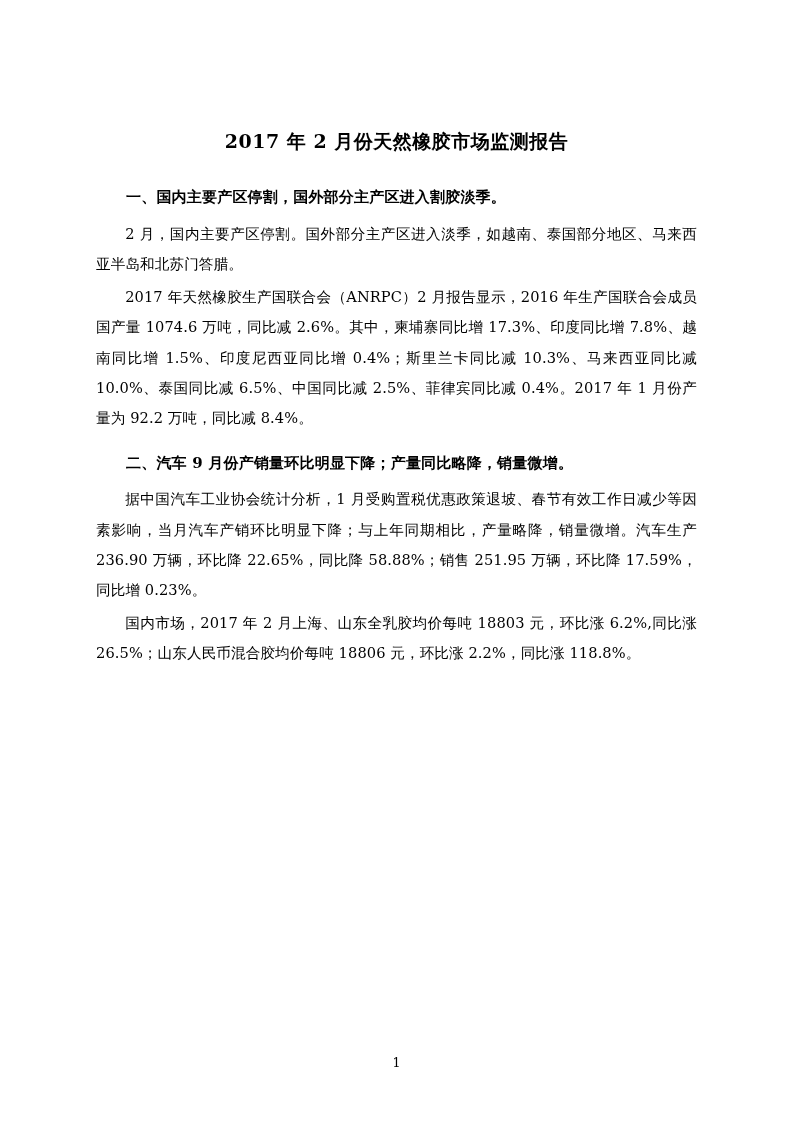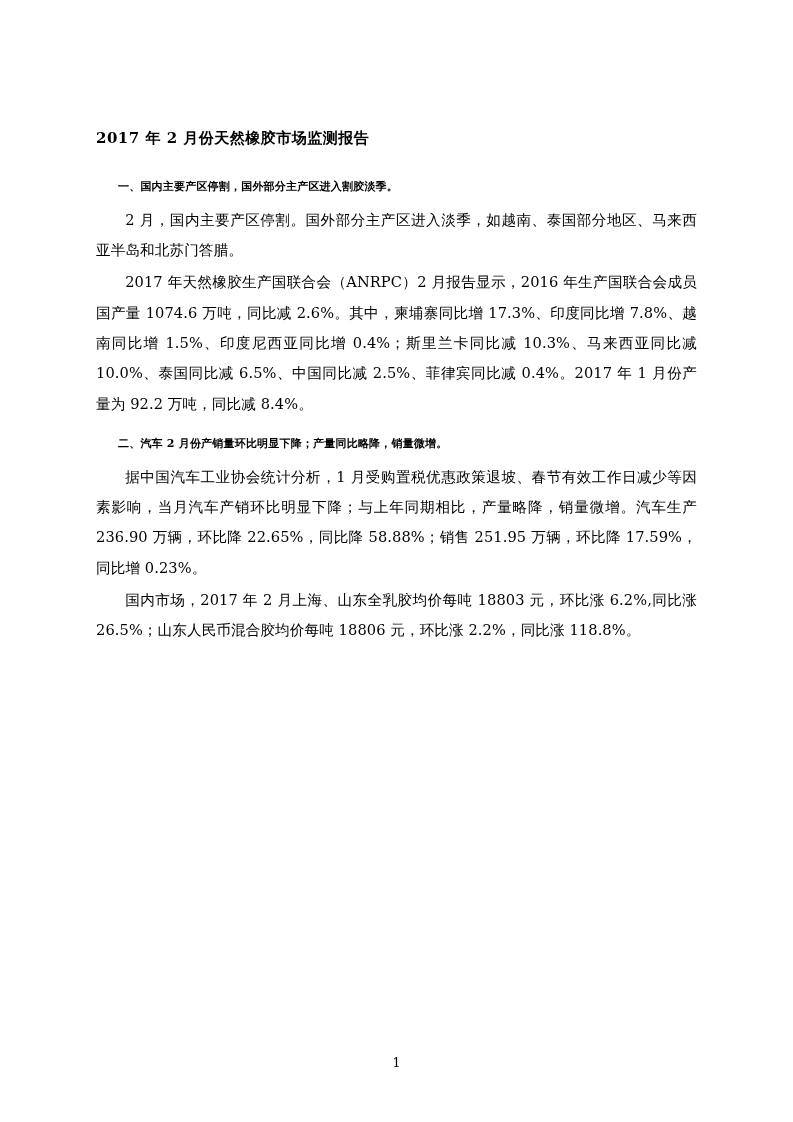--- a/index.html
+++ b/index.html
@@ -16,29 +16,29 @@
     overflow: hidden;
   }
   .page {
     position: relative;
     width: 793px;
     height: 1122px;
     box-sizing: border-box;
     padding: 104px 96px 60px 96px;
   }
   .doc-title {
-    text-align: left;
-    font-size: 15px;
+    text-align: center;
+    font-size: 19px;
     font-weight: bold;
     letter-spacing: 0.5px;
     margin: 22px 0 26px 0;
     line-height: 1.6;
   }
   .heading {
-    font-size: 11px;
+    font-size: 15px;
     font-weight: bold;
     line-height: 2.05;
     text-indent: 2em;
     margin: 14px 0 6px 0;
     letter-spacing: 0.2px;
   }
   .para {
     font-size: 14.6px;
     line-height: 2.08;
     text-indent: 2em;
@@ -63,21 +63,21 @@
 
   <div class="doc-title">2017 年 2 月份天然橡胶市场监测报告</div>
 
   <div class="section">
     <div class="heading">一、国内主要产区停割，国外部分主产区进入割胶淡季。</div>
     <p class="para">2 月，国内主要产区停割。国外部分主产区进入淡季，如越南、泰国部分地区、马来西亚半岛和北苏门答腊。</p>
     <p class="para">2017 年天然橡胶生产国联合会（ANRPC）2 月报告显示，2016 年生产国联合会成员国产量 1074.6 万吨，同比减 2.6%。其中，柬埔寨同比增 17.3%、印度同比增 7.8%、越南同比增 1.5%、印度尼西亚同比增 0.4%；斯里兰卡同比减 10.3%、马来西亚同比减 10.0%、泰国同比减 6.5%、中国同比减 2.5%、菲律宾同比减 0.4%。2017 年 1 月份产量为 92.2 万吨，同比减 8.4%。</p>
   </div>
 
   <div class="section">
-    <div class="heading">二、汽车 2 月份产销量环比明显下降；产量同比略降，销量微增。</div>
+    <div class="heading">二、汽车 9 月份产销量环比明显下降；产量同比略降，销量微增。</div>
     <p class="para">据中国汽车工业协会统计分析，1 月受购置税优惠政策退坡、春节有效工作日减少等因素影响，当月汽车产销环比明显下降；与上年同期相比，产量略降，销量微增。汽车生产 236.90 万辆，环比降 22.65%，同比降 58.88%；销售 251.95 万辆，环比降 17.59%，同比增 0.23%。</p>
   </div>
 
   <div class="section">
     <p class="para">国内市场，2017 年 2 月上海、山东全乳胶均价每吨 18803 元，环比涨 6.2%,同比涨 26.5%；山东人民币混合胶均价每吨 18806 元，环比涨 2.2%，同比涨 118.8%。</p>
   </div>
 
   <div class="page-number">1</div>
 
 </div>

